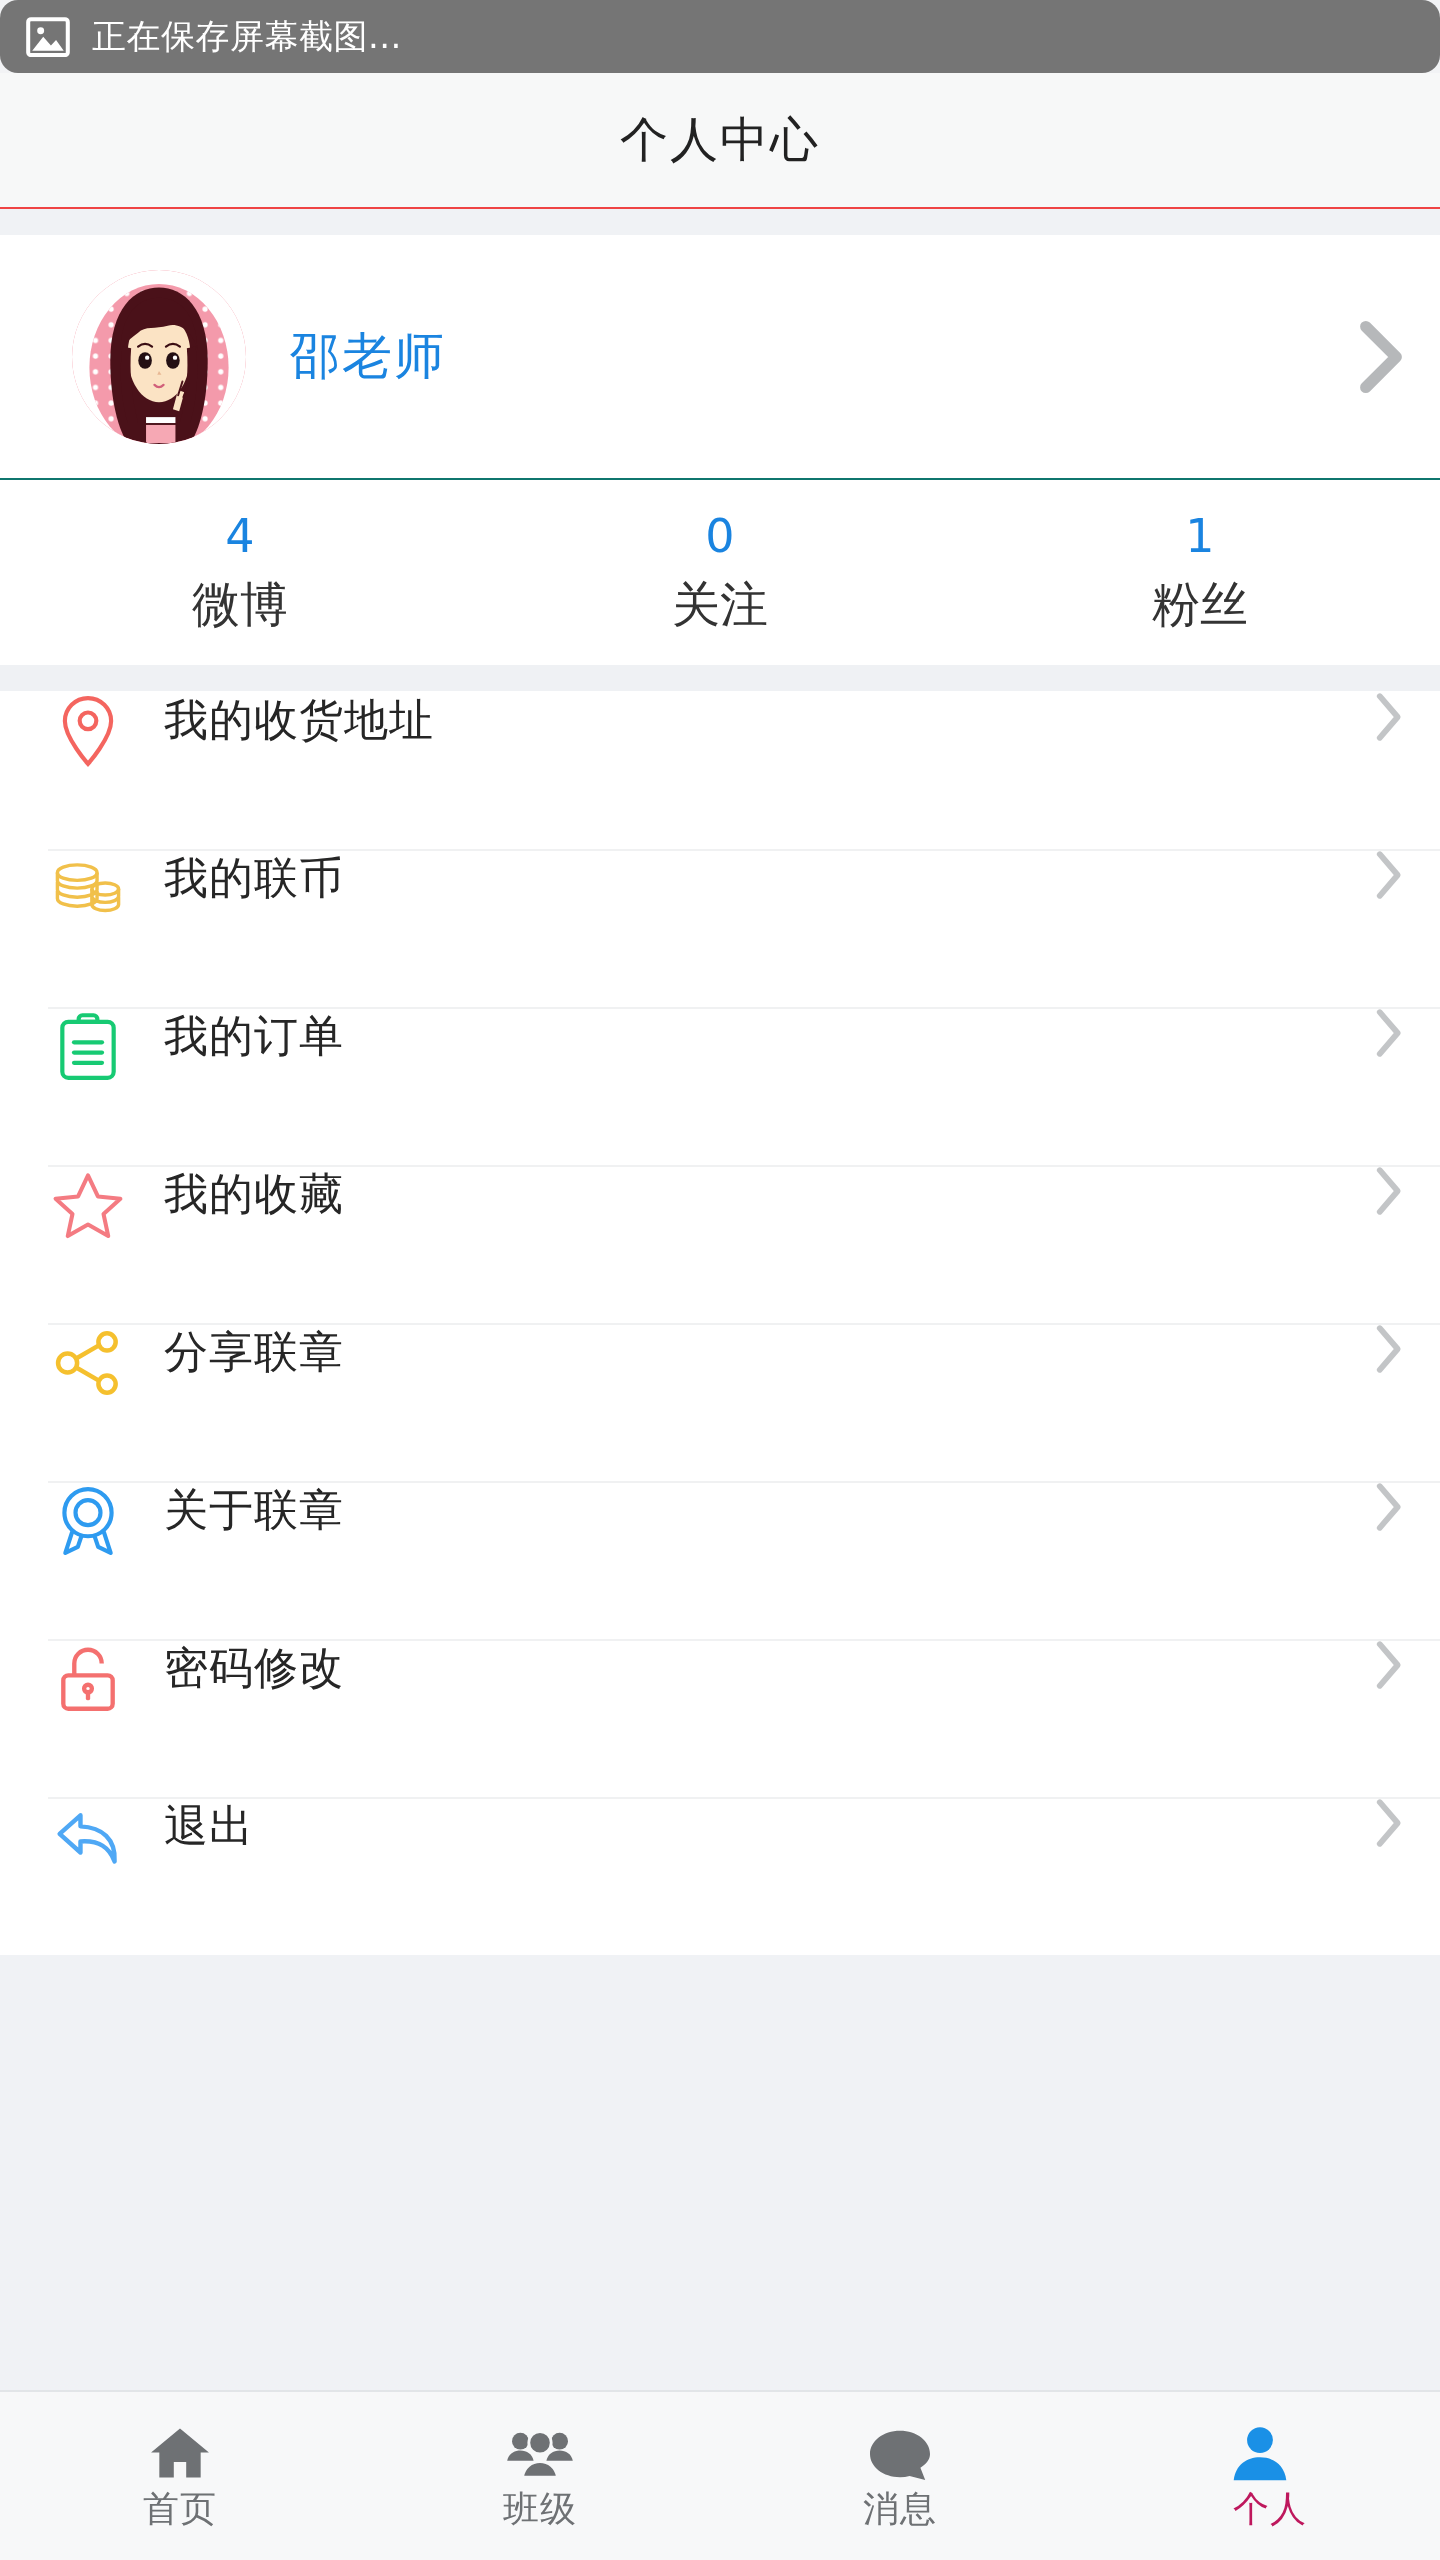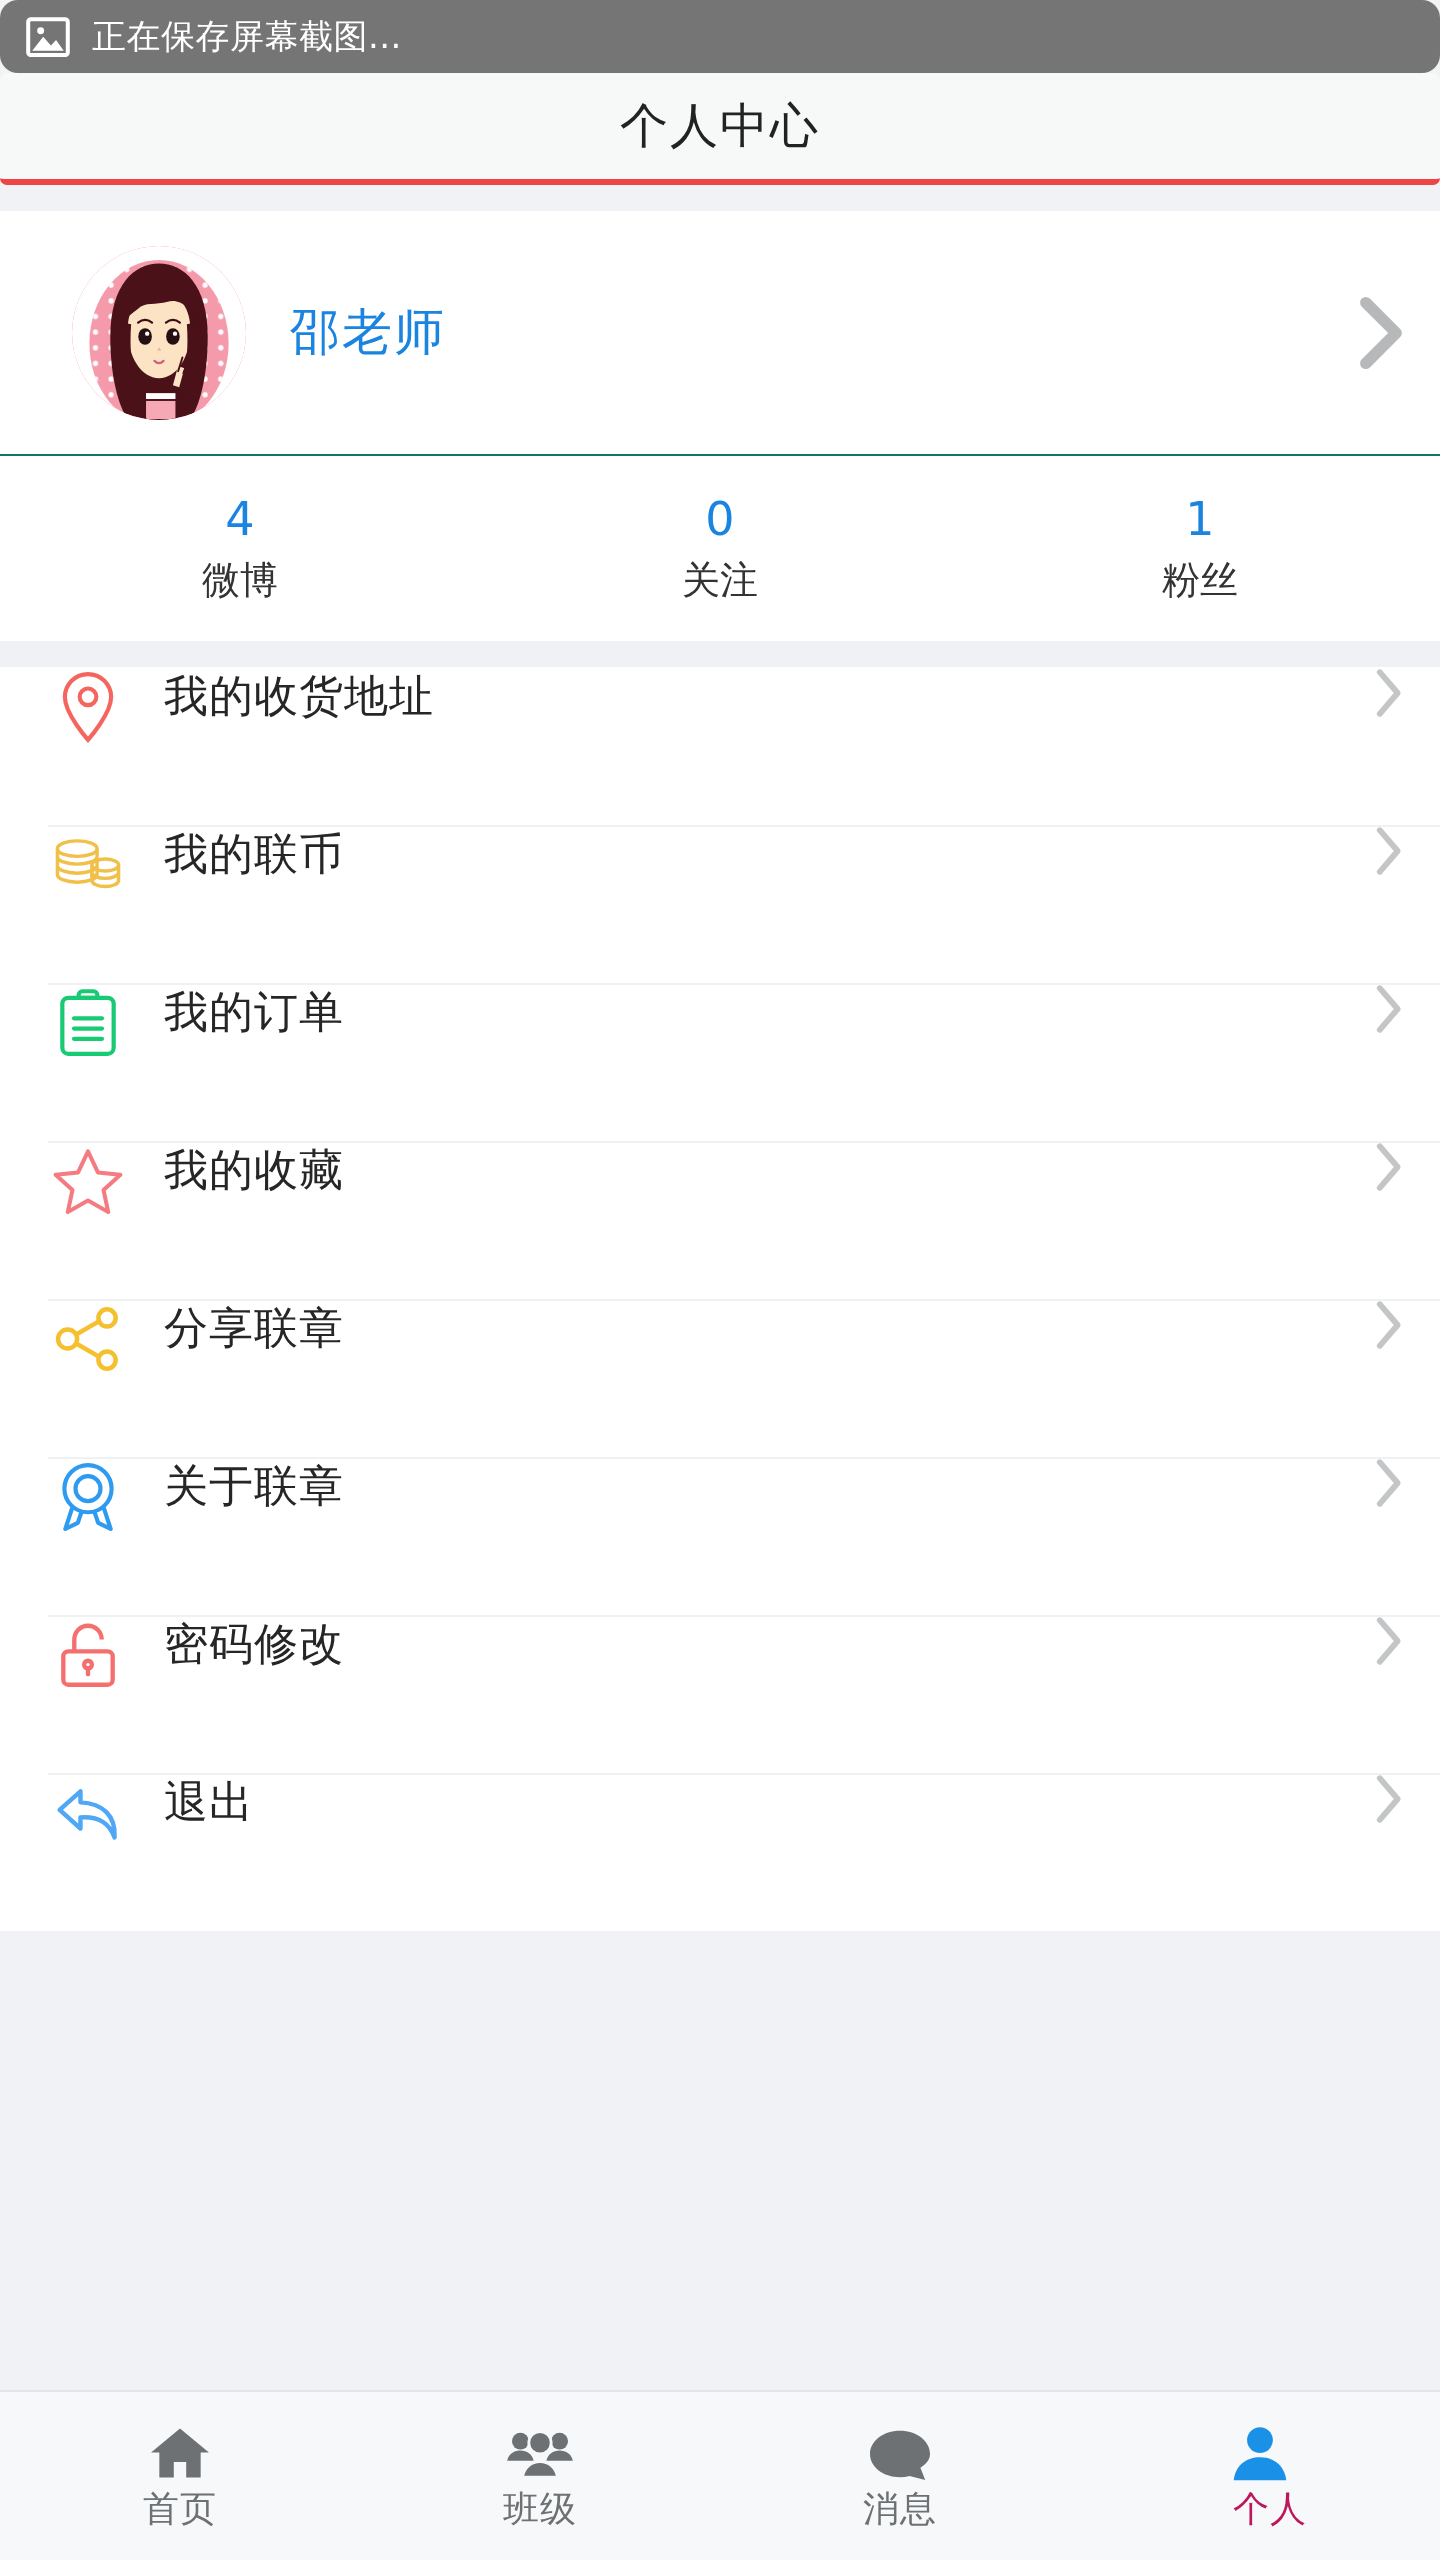--- a/index.html
+++ b/index.html
@@ -18,22 +18,22 @@
     padding-left:26px; flex-shrink:0;border-radius:18px;
   }
   .statusbar .sb-icon { width:44px; height:40px; display:block; flex-shrink:0; }
   .statusbar .sb-text {
     color:#ffffff; font-size:34px; margin-left:22px; letter-spacing:0.5px;
     white-space:nowrap;
   }
 
   
   .header {
-    height:112px; background:#f7f8f8; display:flex; align-items:center;
-    justify-content:center; flex-shrink:0; border-bottom:6px solid #ef4444;border-radius:7px;
+    height:136px; background:#f7f8f8; display:flex; align-items:center;
+    justify-content:center; flex-shrink:0; border-bottom:2px solid #ef4444;
   }
   .header .title { font-size:48px; color:#222222; letter-spacing:2px; }
 
   
   .gap-sm { height:26px; background:#f0f2f5; flex-shrink:0; }
   .gap-md { height:26px; background:#eff1f4; flex-shrink:0; }
 
   
   .profile {
     background:#ffffff; display:flex; align-items:center;
@@ -50,21 +50,21 @@
   }
   .chev-big { margin-left:auto; }
   .chev-big svg { display:block; width:46px; height:76px; }
 
   
   .stats {
     background:#ffffff; display:flex; height:185px; align-items:center; flex-shrink:0;
   }
   .stat { flex:1; text-align:center; }
   .stat .num { font-size:46px; color:#1a84e0; line-height:1.25; }
-  .stat .lbl { font-size:38px; color:#333333; line-height:1.35; margin-top:6px; }
+  .stat .lbl { font-size:48px; color:#333333; line-height:1.35; margin-top:6px; }
 
   
   .menu { background:#ffffff; flex-shrink:0; }
   .row {
     height:158px; display:flex; align-items:flex-start; padding:0 36px 0 48px;
     position:relative;
   }
   .row + .row::before {
     content:""; position:absolute; left:48px; right:0; top:0; height:2px;
     background:#f0f1f2;

